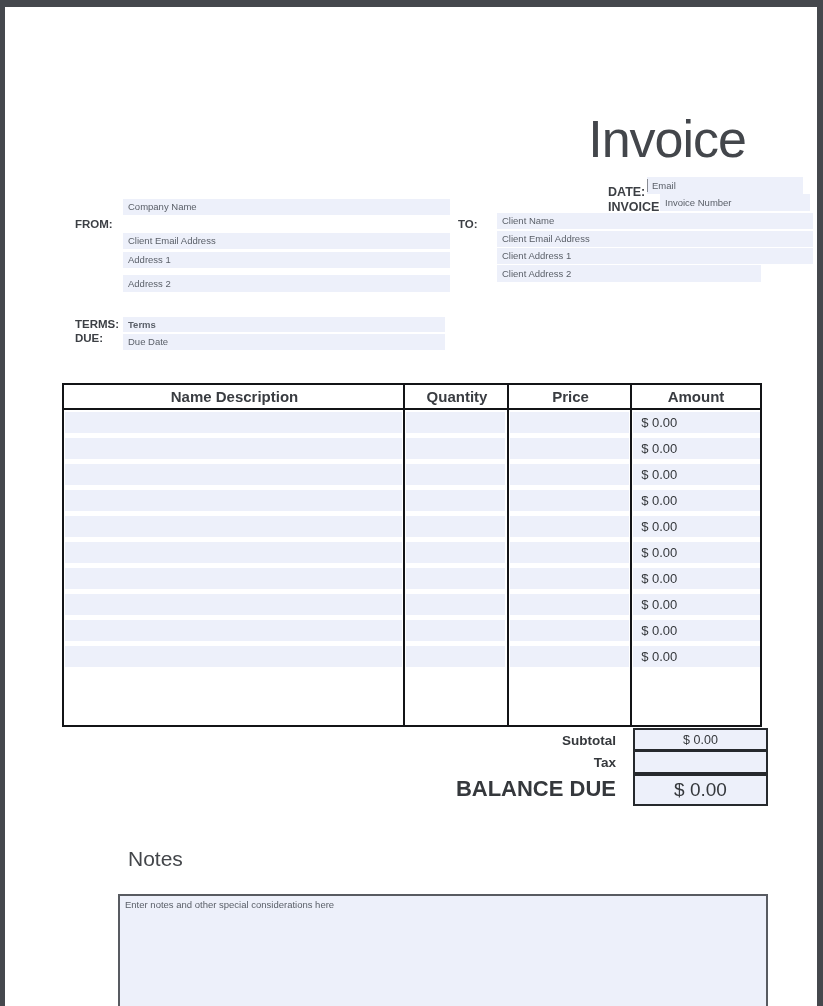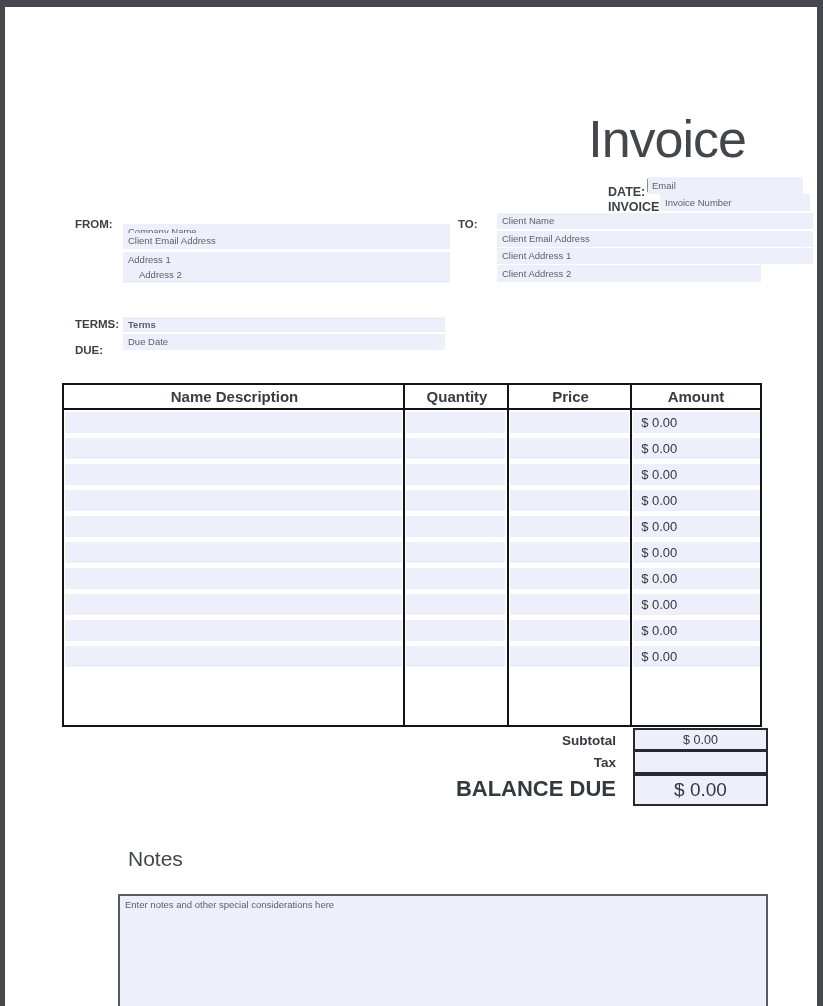--- a/index.html
+++ b/index.html
@@ -87,49 +87,49 @@
   <div class="field" style="left:642px; top:170px; width:156px; height:17px;">
     <span class="cursor"></span>
     <span>Email</span>
   </div>
   <div class="lbl lbl-lg" style="left:603px; top:193px;">INVOICE</div>
   <div class="field" style="left:655px; top:187px; width:150px; height:17px;">
     <span>Invoice Number</span>
   </div>
 
   <div class="lbl" style="left:70px; top:211px;">FROM:</div>
-  <div class="field" style="left:118px; top:217px; width:327px; height:16px;">
+  <div class="field" style="left:118px; top:192px; width:327px; height:16px;">
     <span>Company Name</span>
   </div>
   <div class="field" style="left:118px; top:226px; width:327px; height:16px;">
     <span>Client Email Address</span>
   </div>
   <div class="field" style="left:118px; top:245px; width:327px; height:16px;">
     <span>Address 1</span>
   </div>
-  <div class="field" style="left:118px; top:259px; width:327px; height:17px; padding-left:16px;">
+  <div class="field" style="left:118px; top:268px; width:327px; height:17px; padding-left:5px;">
     <span>Address 2</span>
   </div>
 
   <div class="lbl" style="left:453px; top:211px;">TO:</div>
   <div class="field" style="left:492px; top:206px; width:316px; height:16px;">
     <span>Client Name</span>
   </div>
   <div class="field" style="left:492px; top:224px; width:316px; height:16px;">
     <span>Client Email Address</span>
   </div>
   <div class="field" style="left:492px; top:241px; width:316px; height:16px;">
     <span>Client Address 1</span>
   </div>
   <div class="field" style="left:492px; top:258px; width:264px; height:17px;">
     <span>Client Address 2</span>
   </div>
 
   <div class="lbl" style="left:70px; top:311px;">TERMS:</div>
-  <div class="lbl" style="left:70px; top:325px;margin-top:12px;">DUE:</div>
+  <div class="lbl" style="left:70px; top:325px;">DUE:</div>
   <div class="field" style="left:118px; top:310px; width:322px; height:15px;font-weight:bold;">
     <span>Terms</span>
   </div>
   <div class="field" style="left:118px; top:327px; width:322px; height:16px;">
     <span>Due Date</span>
   </div>
 
   <div class="items-table">
     <div class="vline v1"></div>
     <div class="vline v2"></div>

